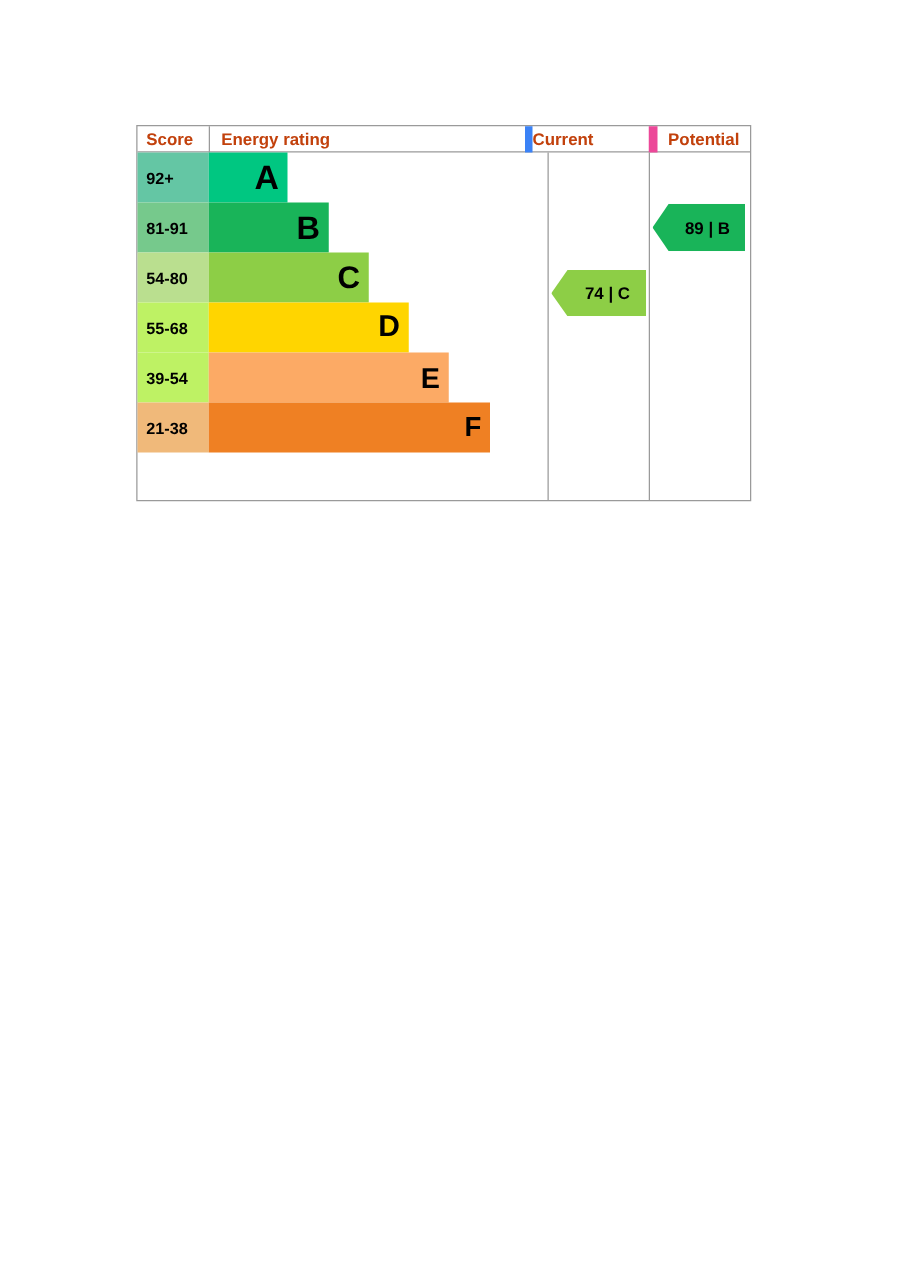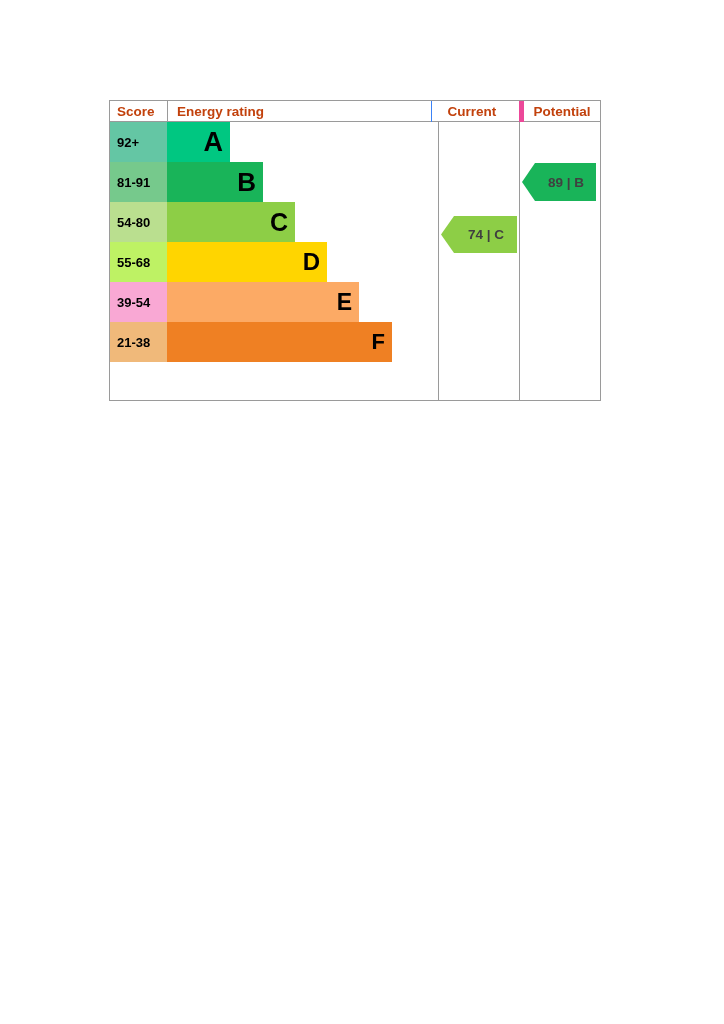--- a/index.html
+++ b/index.html
@@ -44,24 +44,24 @@
     line-height: 21px;
     font-size: 13.5px;
     font-weight: bold;
     color: #c2410c;
     box-sizing: border-box;
     white-space: nowrap;
   }
   .hdr-score     { left: 0px;   width: 57px;  padding-left: 7px; }
   .hdr-rating    { left: 57px;  width: 271px; padding-left: 9px;
                    border-left: 1px solid #9a9a9a; }
-  .hdr-current   { left: 321px; width: 81px;  text-align: center;
-                   border-left: 1px solid #3b82f6; }
+  .hdr-current   { left: 310px; width: 81px;  
+                   border-left: 6px solid #3b82f6; }
   .hdr-potential { left: 409px; width: 81px;  text-align: center;
-                   border-left: 5px solid #ec4899; }
+                   border-left: 7px solid #ec4899; }
 
   
   .col-rule {
     position: absolute;
     top: 21px;
     bottom: 0;
     width: 1px;
     background: #9a9a9a;
   }
   .rule-a { left: 328px; }
@@ -115,21 +115,21 @@
   
   .arrow {
     position: absolute;
     display: flex;
     align-items: center;
     justify-content: center;
     box-sizing: border-box;
     padding-left: 14px;
     font-size: 13.5px;
     font-weight: bold;
-    color: #404040;
+    color: #000000;
     white-space: nowrap;
     clip-path: polygon(0% 50%, 13px 0%, 100% 0%, 100% 100%, 13px 100%);
   }
   .arrow-current {
     left: 331px;
     top: 115px;
     width: 76px;
     height: 37px;
   }
   .arrow-potential {
@@ -173,21 +173,21 @@
           <span class="band-letter" style="font-size: 25px;">C</span>
         </div>
       </div>
       <div class="rating-row" style="top: 120px;">
         <div class="score-cell" style="background: #bef264;">55-68</div>
         <div class="band-bar" style="background: rgb(255, 213, 0); width: 160px;">
           <span class="band-letter" style="font-size: 24px;">D</span>
         </div>
       </div>
       <div class="rating-row" style="top: 160px;">
-        <div class="score-cell" style="background: #f9a8d4;">39-54</div>
+        <div class="score-cell" style="background: #bef264;">39-54</div>
         <div class="band-bar" style="background: rgb(252, 170, 101); width: 192px;">
           <span class="band-letter" style="font-size: 23px;">E</span>
         </div>
       </div>
       <div class="rating-row" style="top: 200px;">
         <div class="score-cell" style="background: rgb(240, 185, 122);">21-38</div>
         <div class="band-bar" style="background: rgb(239, 128, 35); width: 225px;">
           <span class="band-letter" style="font-size: 22px;">F</span>
         </div>
       </div>

